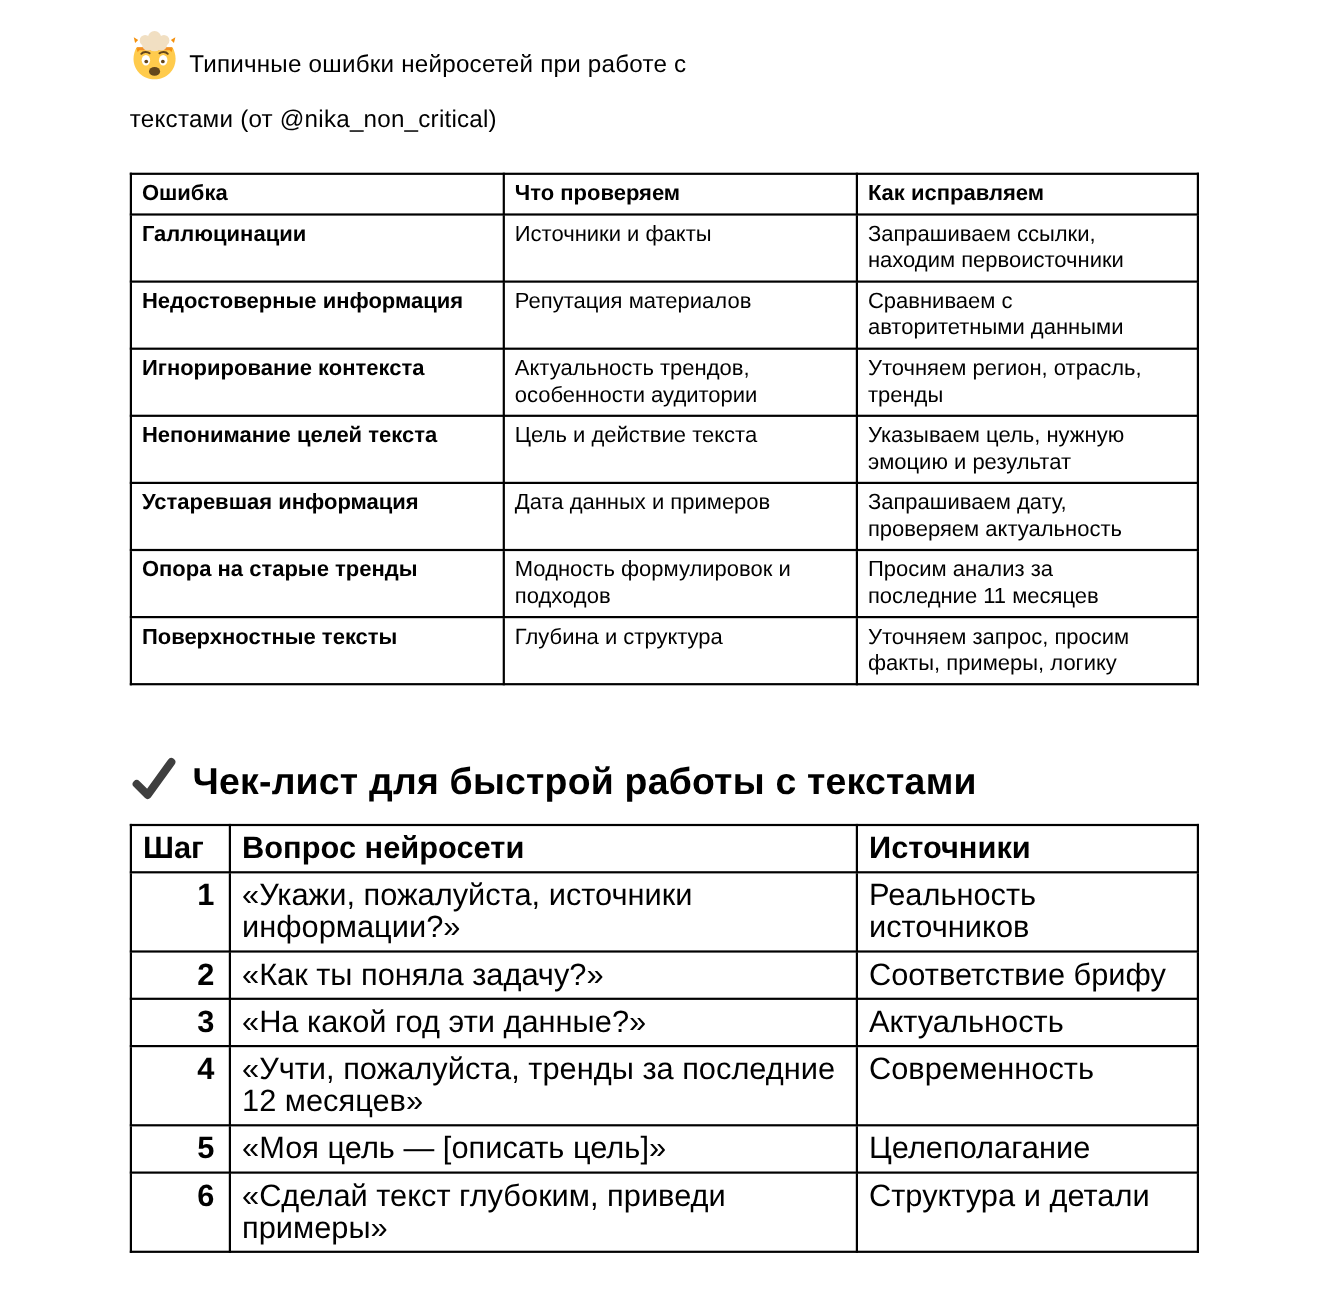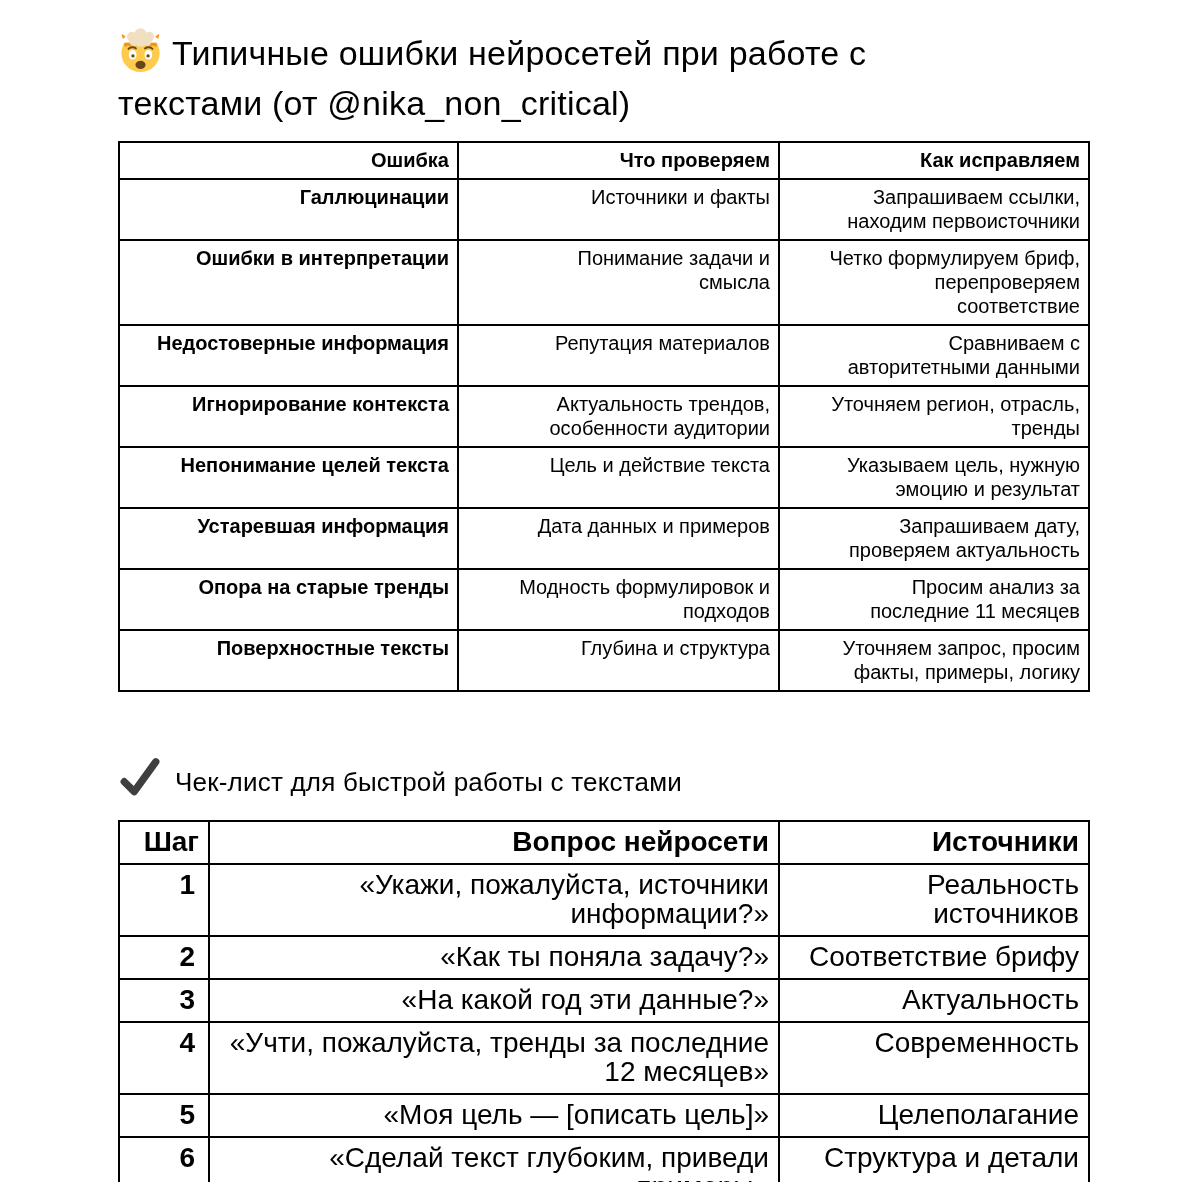--- a/index.html
+++ b/index.html
@@ -10,55 +10,55 @@
     -webkit-font-smoothing: antialiased;
   }
   .page {
     box-sizing: border-box;
     width: 1200px;
     min-height: 1182px;
     padding: 28px 110px 40px 118px;
     background: #fff;
   }
   h1.page-title {
-    margin: 0 0 13px 0;
-    font-size: 34px;
+    margin: 0 0 24px 0;
+    font-size: 22px;
     line-height: 50px;
     font-weight: 400;
     letter-spacing: 0.2px;
   }
   .emoji-svg {
     width: 45px; height: 45px;
     vertical-align: -8px;
     margin-right: 9px;
   }
   table {
     border-collapse: collapse;
     table-layout: fixed;
     width: 970px;
   }
   th, td {
     border: 2px solid #000;
     vertical-align: top;
-    text-align: right;
+    text-align: left;
     white-space: pre-line;
     overflow: hidden;
   }
   .errors-table th, .errors-table td {
     font-size: 20px;
     line-height: 24px;
     padding: 5px 8px 6px 9px;
   }
   .errors-table td.c-error { font-weight: 700; }
   th { font-weight: 700; }
   h2.checklist-title {
     margin: 64px 0 14px 0;
-    font-size: 26px;
+    font-size: 34px;
     line-height: 48px;
-    font-weight: 400;
+    font-weight: 700;
     letter-spacing: 0.2px;
   }
   .check-svg {
     width: 44px; height: 42px;
     vertical-align: -7px;
     margin-right: 13px;
   }
   .checklist-table th, .checklist-table td {
     font-size: 28px;
     line-height: 29px;
@@ -118,28 +118,20 @@
       </tr>
     </thead>
     <tbody>
       <tr>
         <td class="c-error">Галлюцинации</td>
         <td>Источники и факты</td>
         <td>Запрашиваем ссылки,
 находим первоисточники</td>
       </tr>
       <tr>
-        <td class="c-error">Ошибки в интерпретации</td>
-        <td>Понимание задачи и
-смысла</td>
-        <td>Четко формулируем бриф,
-перепроверяем
-соответствие</td>
-      </tr>
-      <tr>
         <td class="c-error">Недостоверные информация</td>
         <td>Репутация материалов</td>
         <td>Сравниваем с
 авторитетными данными</td>
       </tr>
       <tr>
         <td class="c-error">Игнорирование контекста</td>
         <td>Актуальность трендов,
 особенности аудитории</td>
         <td>Уточняем регион, отрасль,

